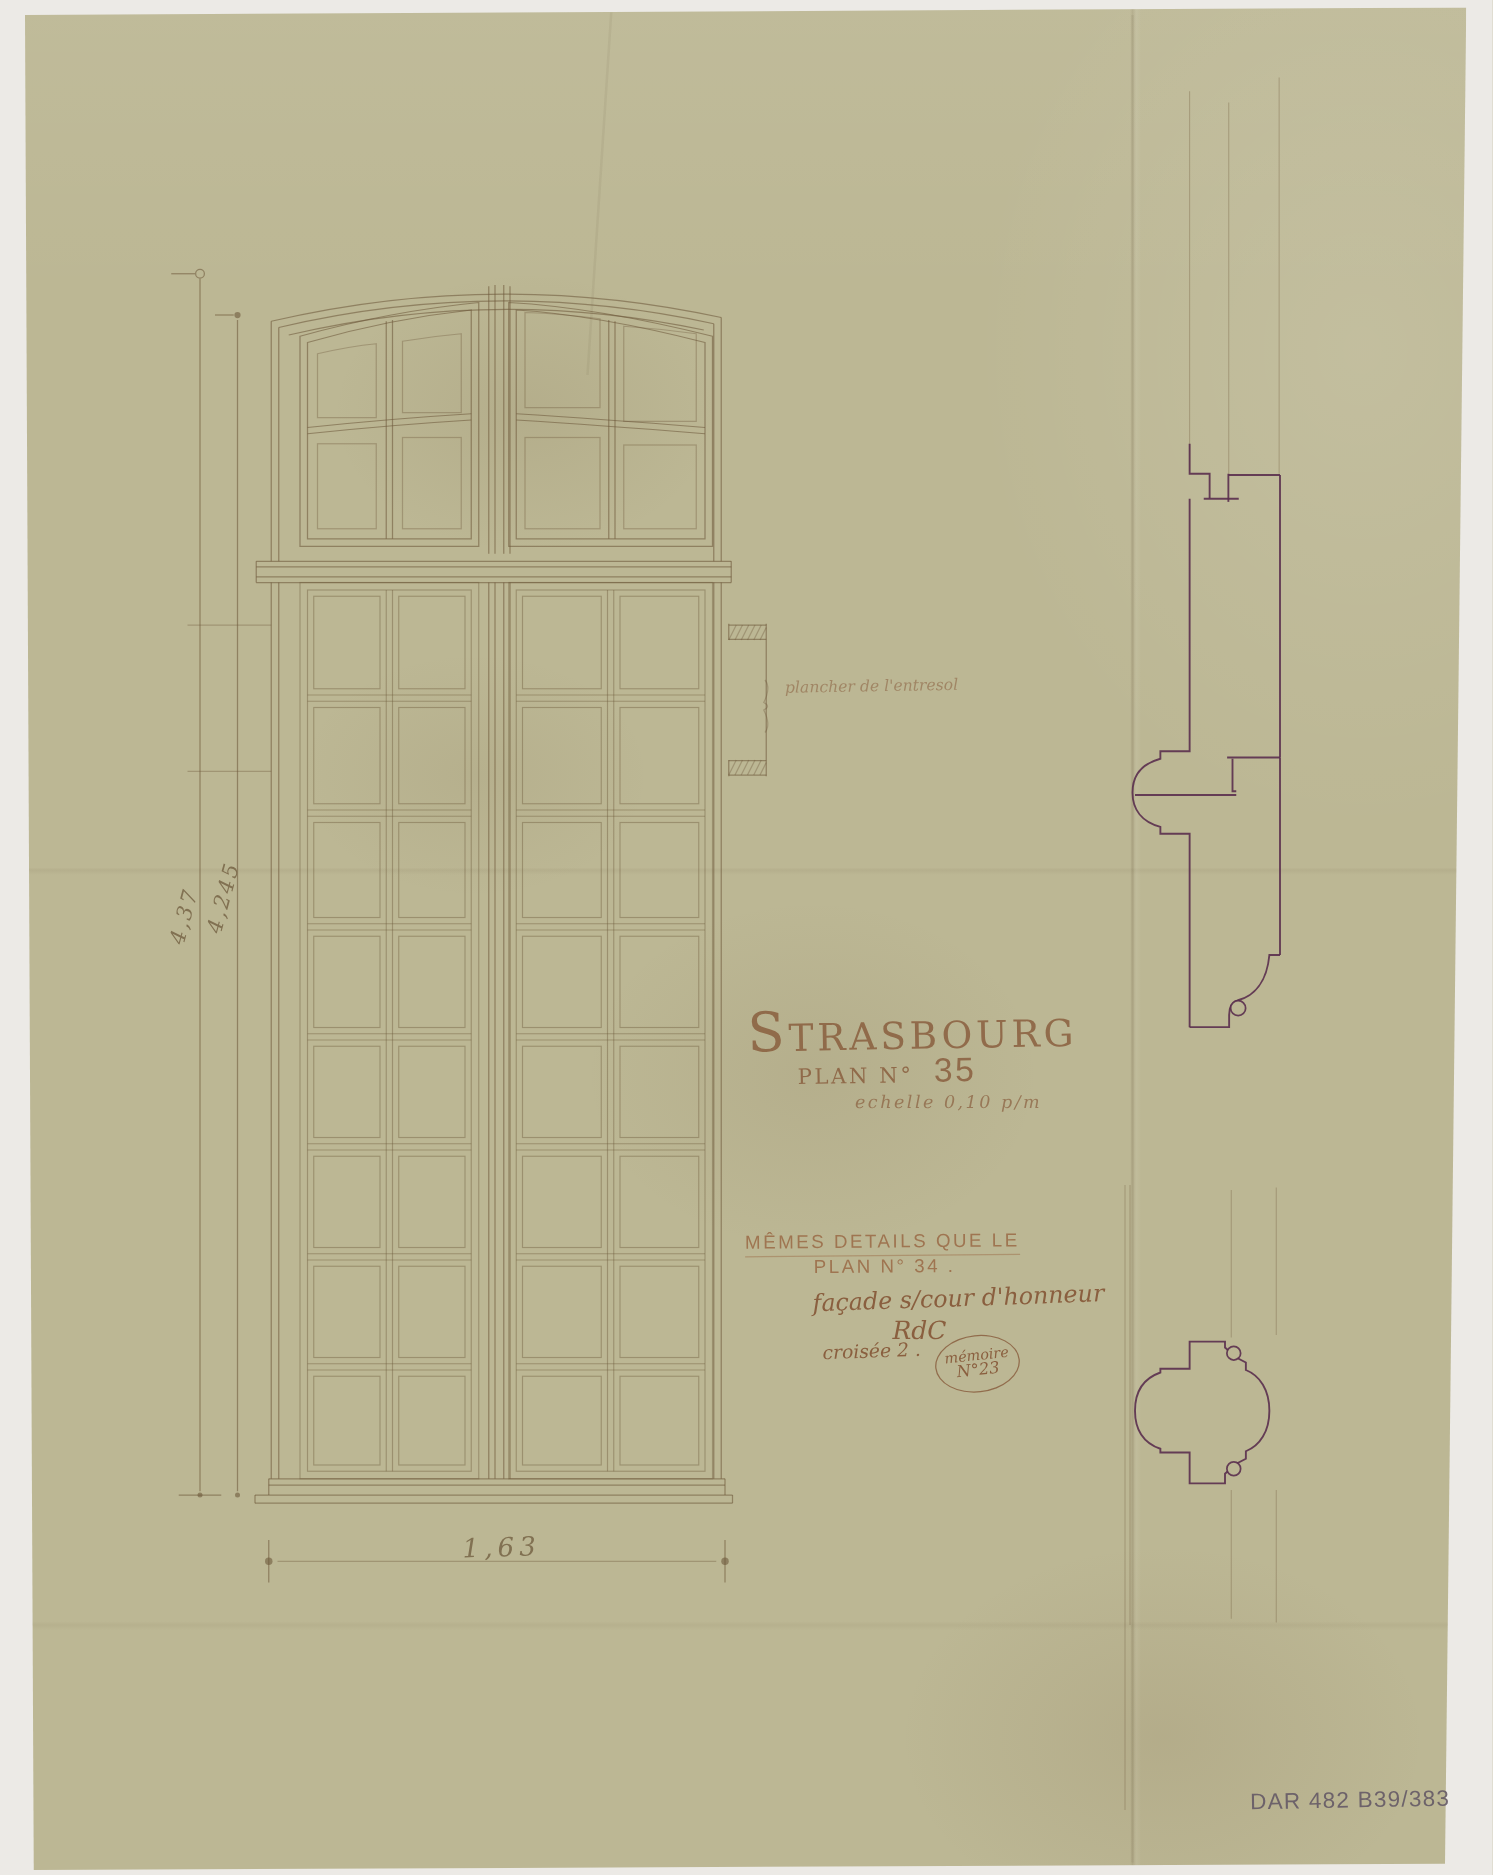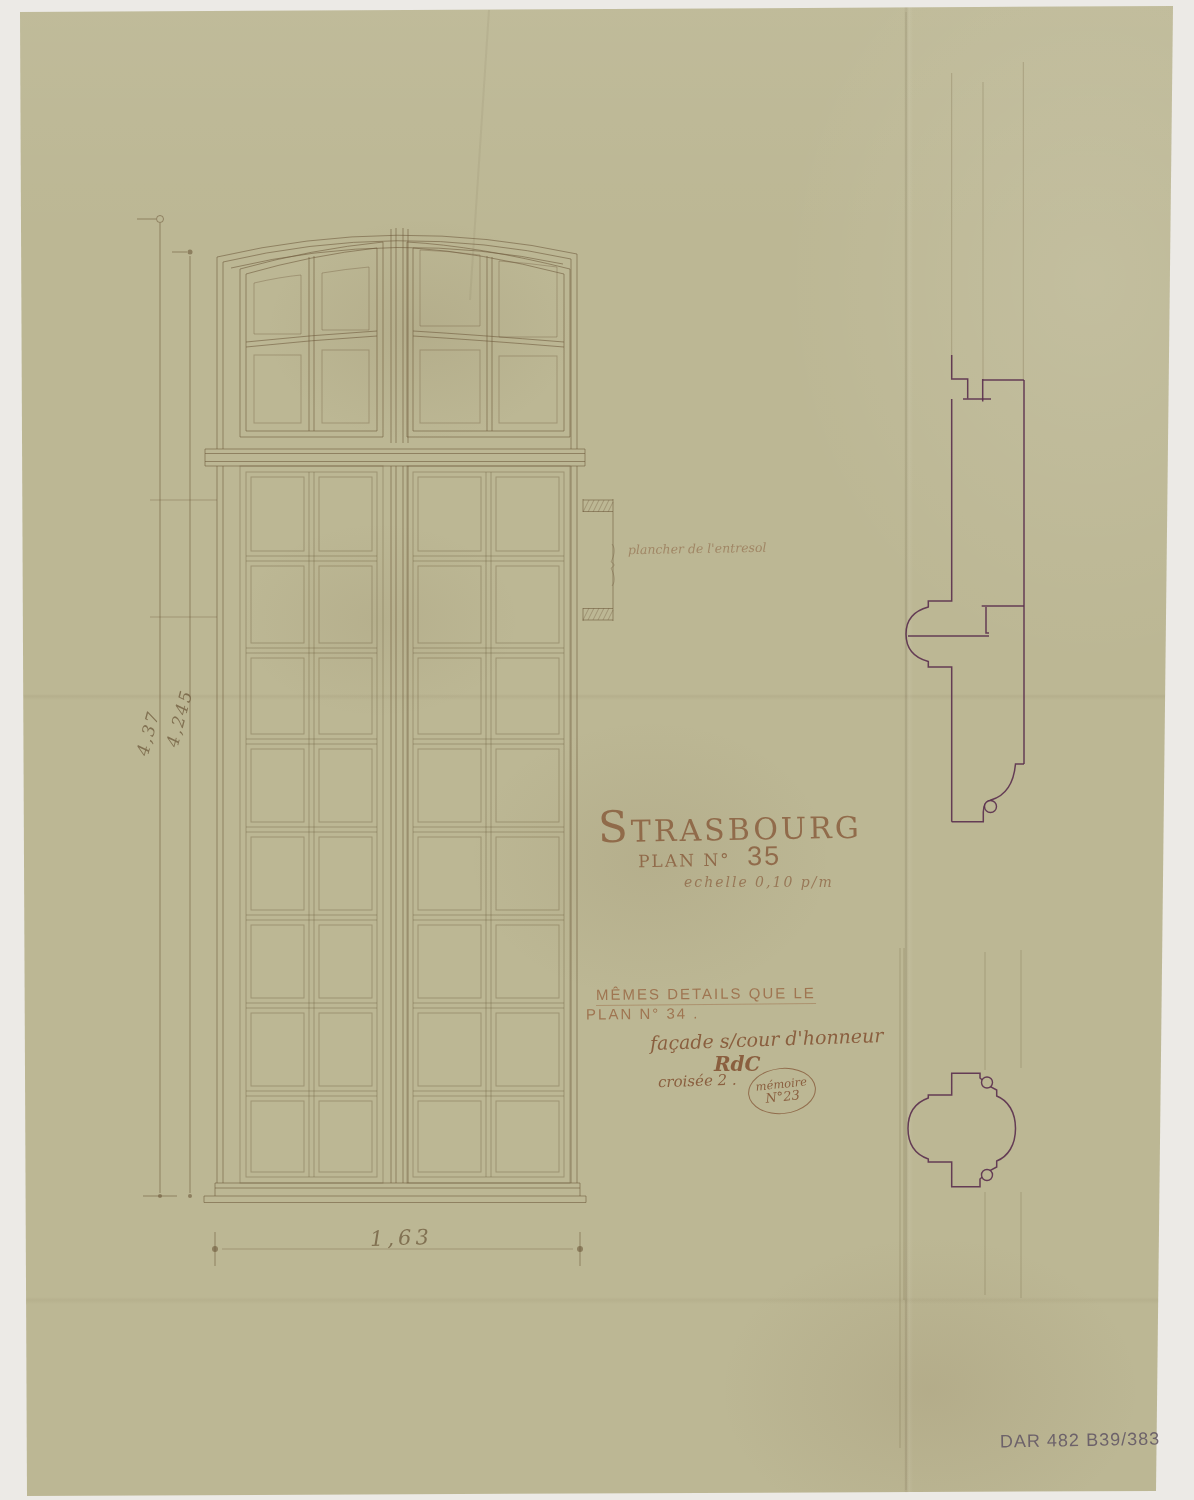--- a/index.html
+++ b/index.html
@@ -270,24 +270,24 @@
   <div class="txt heading" style="left:598px;top:800px;">STRASBOURG</div>
 
   <div class="txt" style="left:638px;top:842px;transform:rotate(-1deg);">
     <span class="plan-label">PLAN N°</span>
     <span class="plan-value">35</span>
   </div>
 
   <div class="txt scale" style="left:652px;top:874px;margin-left:32px;">echelle 0,10 p/m</div>
 
   <div class="txt print underlined" style="left:596px;top:985px;">MÊMES DETAILS QUE LE</div>
-  <div class="txt print" style="left:586px;top:1005px;">PLAN N° 34 .</div>
+  <div class="txt print" style="left:651px;top:1005px;">PLAN N° 34 .</div>
 
   <div class="txt hw" style="left:650px;top:1028px;font-size:19px;transform:rotate(-2deg);">façade s/cour d'honneur</div>
-  <div class="txt hw" style="left:714px;top:1052px;font-size:20px;font-weight:bold;">RdC</div>
+  <div class="txt hw" style="left:714px;top:1052px;font-size:20px;">RdC</div>
   <div class="txt hw" style="left:658px;top:1072px;font-size:15px;transform:rotate(-2deg);">croisée 2 .</div>
 
   <div class="txt hw memoire" style="left:748px;top:1068px;width:66px;height:44px;">
     <span style="font-size:11.5px;">mémoire</span>
     <span style="font-size:13px;">N°23</span>
   </div>
 
   <div class="txt hw" style="left:628px;top:541px;font-size:12.5px;opacity:.55;transform:rotate(-1deg);">plancher de l'entresol</div>
 
   <div class="txt dim" style="left:125px;top:723px;font-size:17px;letter-spacing:2px;transform:rotate(-75deg);">4,37</div>

